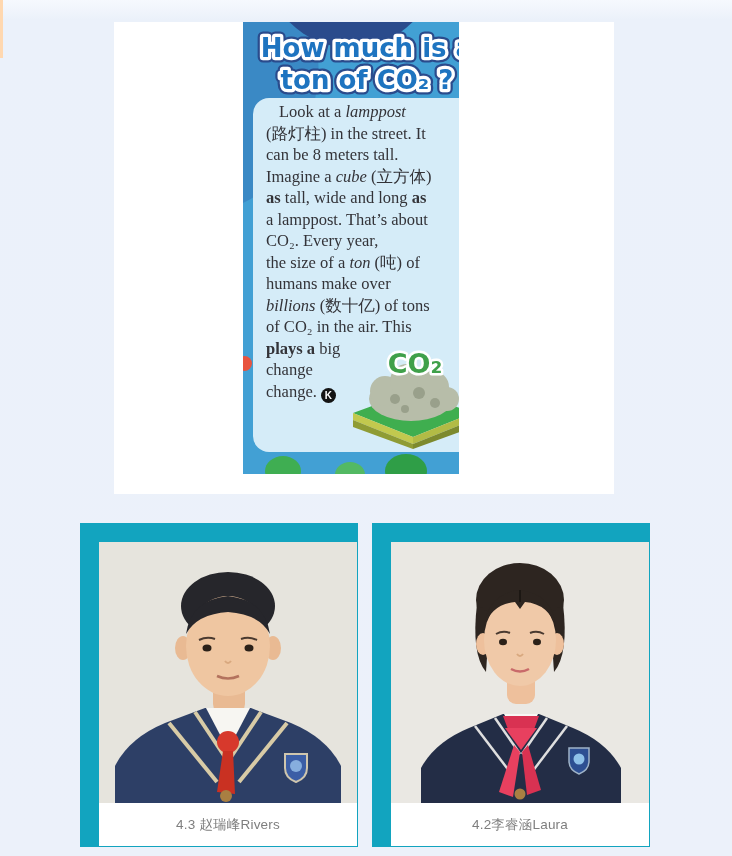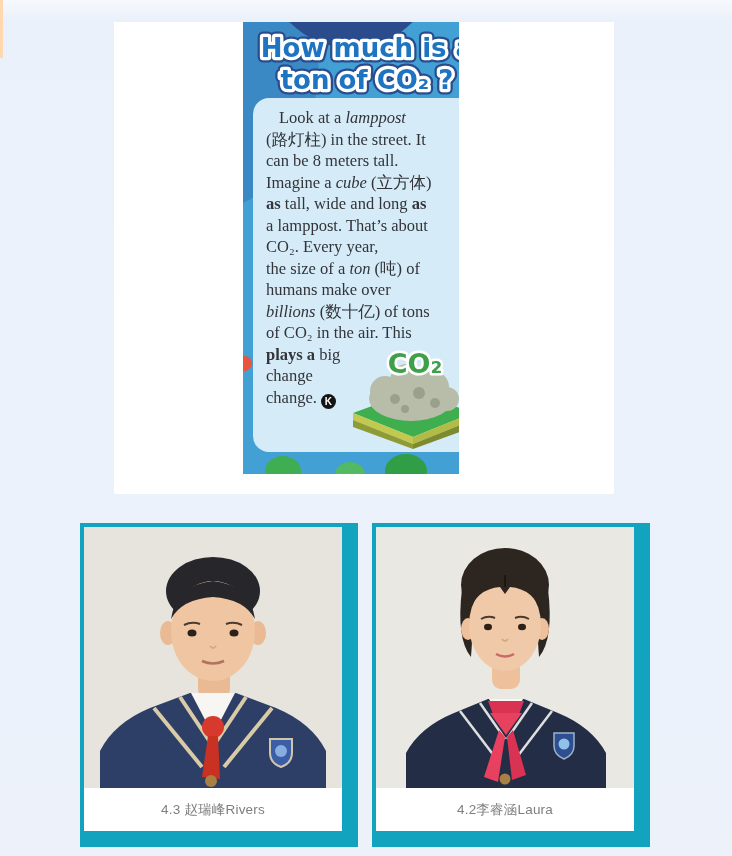--- a/index.html
+++ b/index.html
@@ -10,39 +10,39 @@
   .panel{position:absolute;left:114px;top:22px;width:500px;height:472px;background:#ffffff;}
 
   
   .co2{position:absolute;left:129px;top:0;width:216px;height:452px;background:#42a0d4;overflow:hidden;}
   .navy-circle{position:absolute;left:50%;top:-146px;width:172px;height:172px;margin-left:-86px;
     border-radius:50%;background:#2a4b8c;}
   .swoosh{position:absolute;left:-52px;top:-18px;width:118px;height:210px;background:#3a89c5;
     border-radius:45% 55% 60% 40%;transform:rotate(22deg);}
   .title-svg{position:absolute;left:0;top:8px;}
   .lightbox{position:absolute;left:10px;top:76px;width:229px;height:354px;background:#d5ecf8;border-radius:16px;}
-  .bodytext{position:absolute;inset:0;padding:9px 8px 0 13px;
+  .bodytext{position:absolute;inset:0;padding:3px 8px 0 13px;
     font-family:"Liberation Serif","DejaVu Serif",serif;font-size:16.5px;line-height:21.5px;color:#333338;}
   .tline{white-space:nowrap;}
   .tline:first-child{text-indent:13px;}
   .seg-b{font-weight:700;}
   .seg-i{font-style:italic;}
   .seg-k{display:inline-flex;align-items:center;justify-content:center;width:15px;height:15px;border-radius:50%;
     background:#141414;color:#fff;font-size:10px;font-weight:700;font-family:"Liberation Sans",sans-serif;
     vertical-align:-2px;font-style:normal;}
   .illus{position:absolute;right:3px;bottom:3px;}
   .blob{position:absolute;border-radius:50%;}
   .blob1{left:22px;top:434px;width:36px;height:30px;background:#3fae52;}
   .blob2{left:92px;top:440px;width:30px;height:26px;background:#53b963;}
   .blob3{left:142px;top:432px;width:42px;height:34px;background:#2f9e47;}
   .reddot{position:absolute;left:-6px;top:334px;width:15px;height:15px;border-radius:50%;background:#e8543f;}
 
   
   .photo-card{position:absolute;top:523px;width:278px;height:324px;background:#12a4bf;
-    padding:4px;box-sizing:border-box;}
+    padding:19px;box-sizing:border-box;}
   .card-left{left:80px;}
   .card-right{left:372px;text-align:right;}
   .photo{display:block;width:258px;height:261px;}
   .caption-strip{width:258px;height:43px;background:#ffffff;display:flex;align-items:center;justify-content:center;}
   .caption{font-size:13.5px;color:#7e7e7e;letter-spacing:.2px;}
 </style>
 </head>
 <body>
 
 <div class="page">

